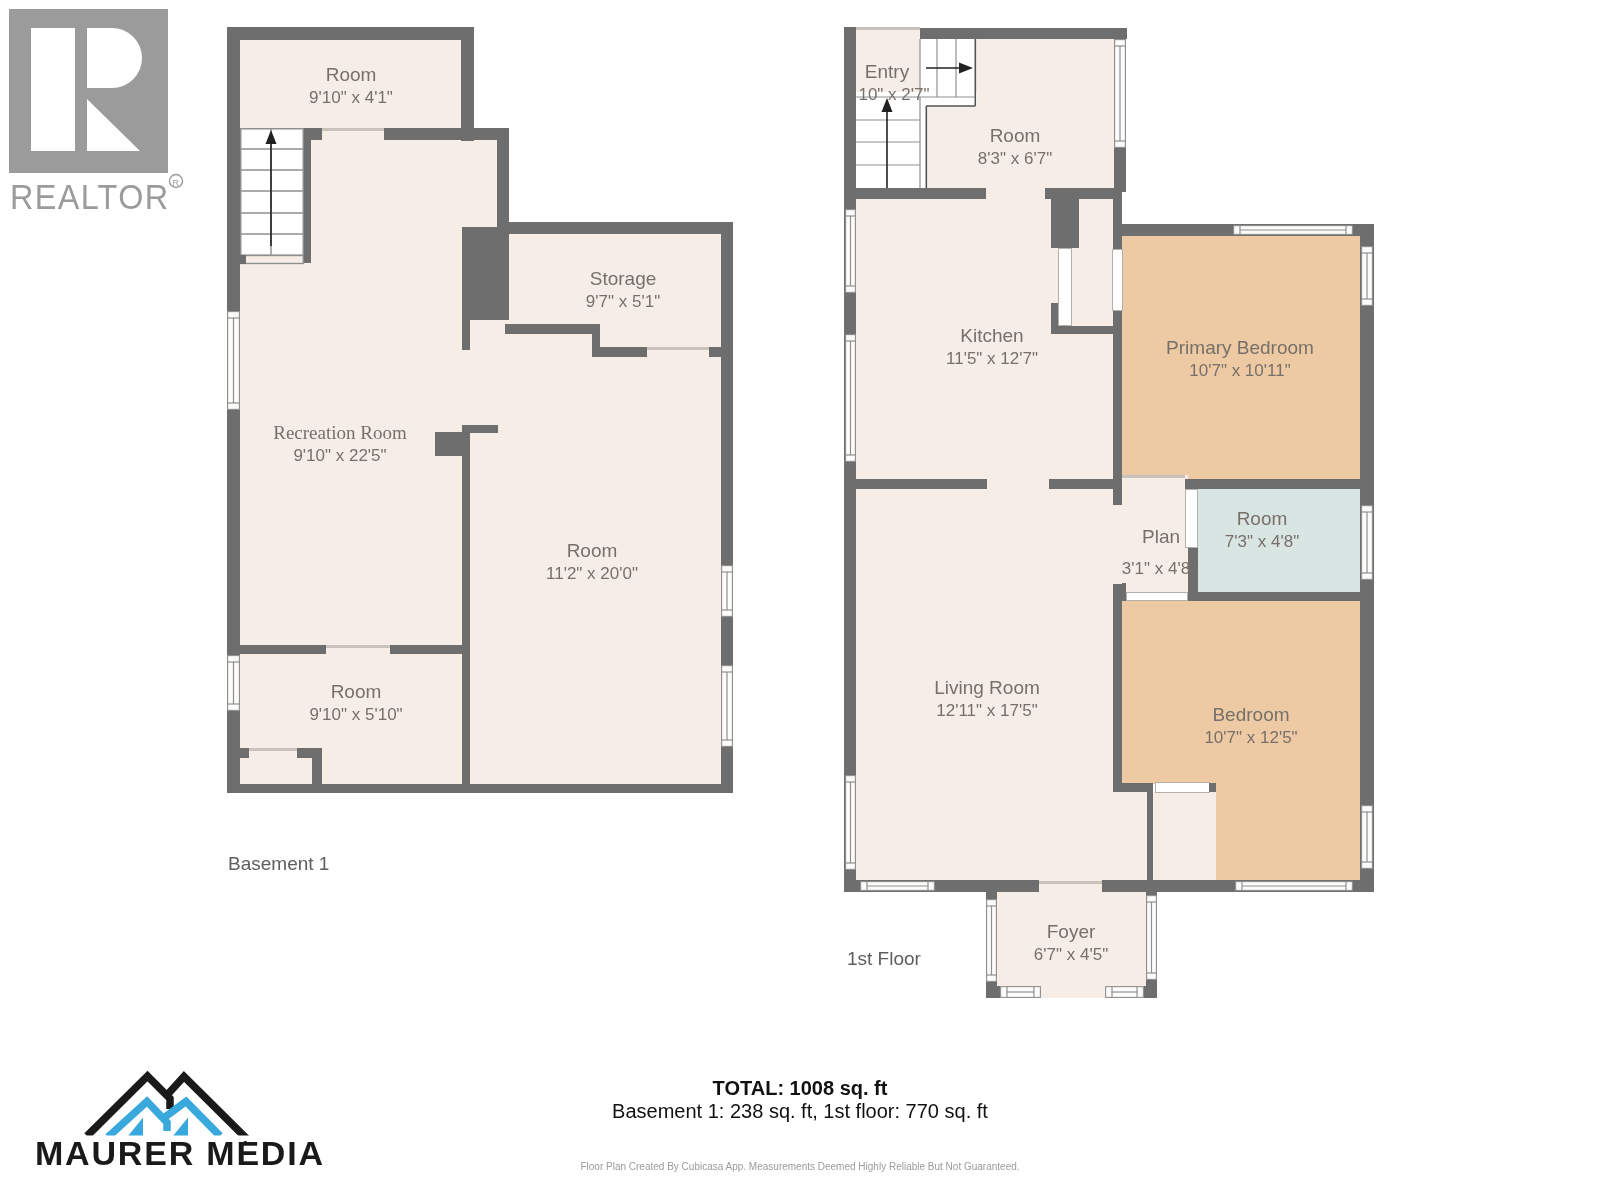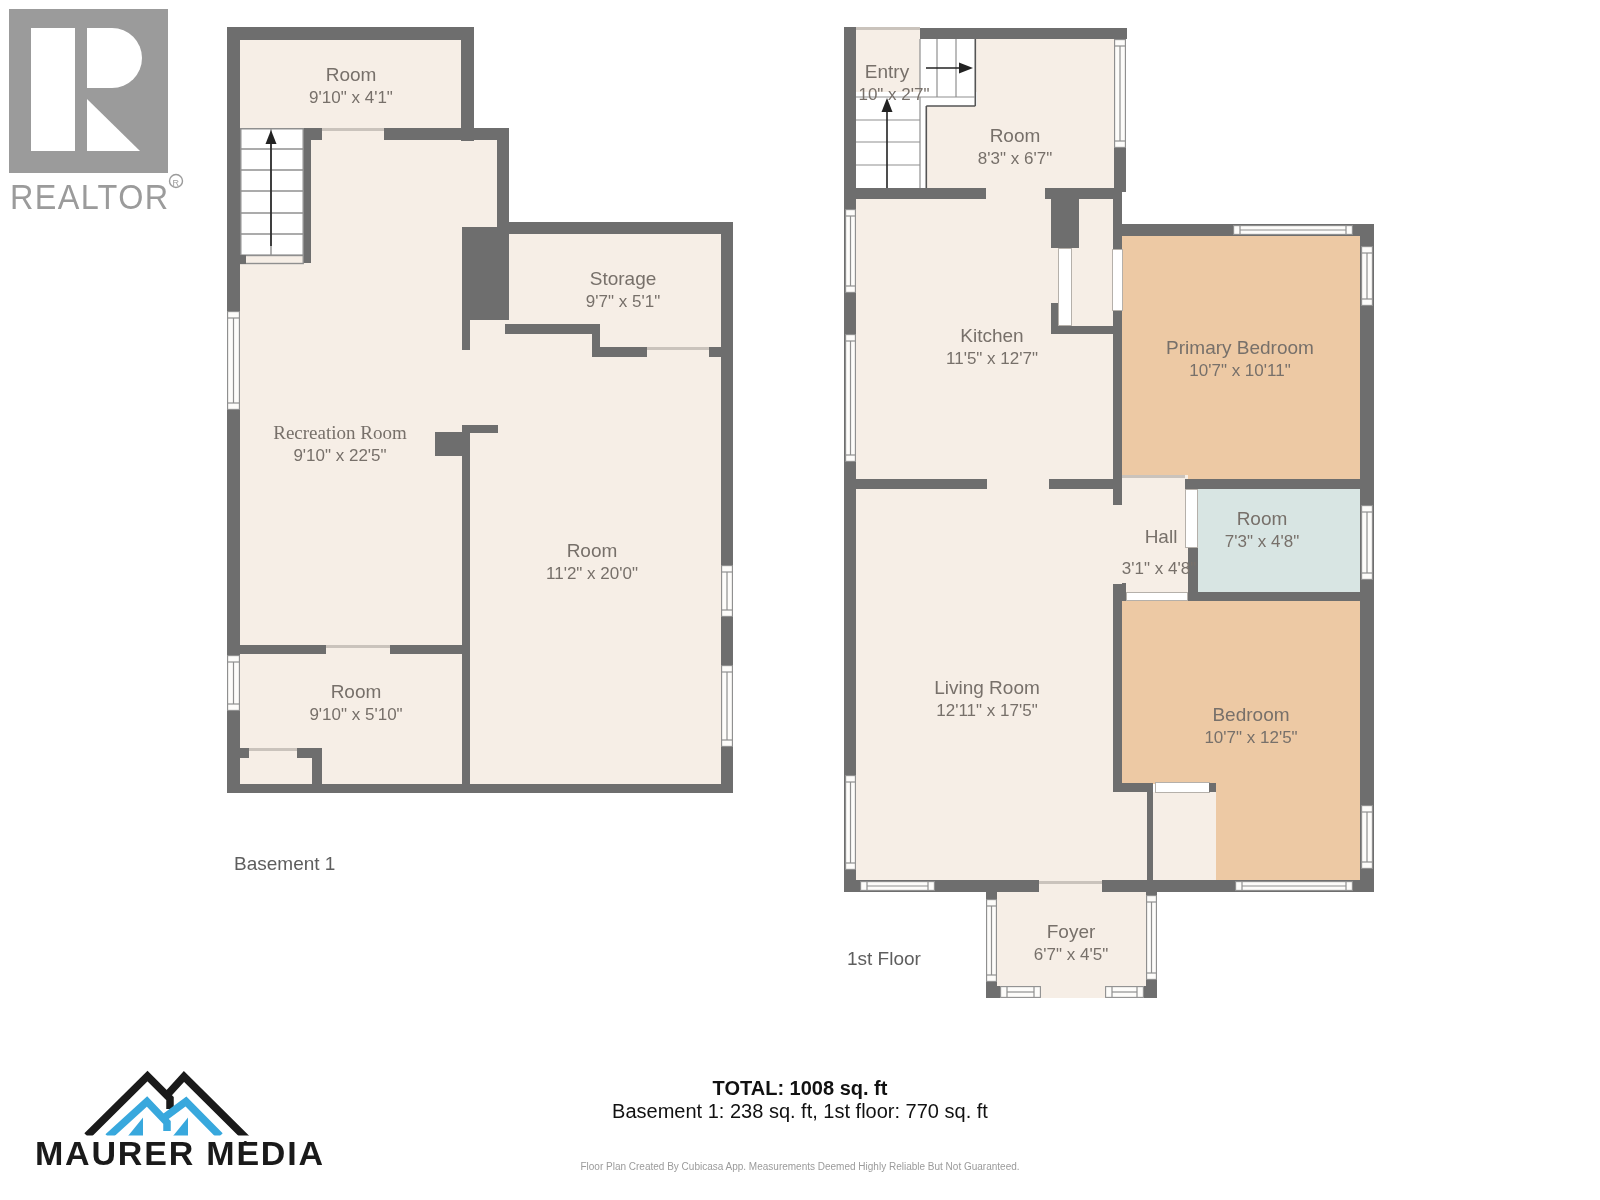--- a/index.html
+++ b/index.html
@@ -144,21 +144,21 @@
 <div style="position:absolute;left:592px;top:562px;transform:translate(-50%,-50%);text-align:center;color:#77706a;white-space:nowrap;line-height:23px;">
       <div style="font-size:19px;">Room</div>
       <div style="font-size:17px;">11'2" x 20'0"</div>
     </div>
 
 <div style="position:absolute;left:356px;top:703px;transform:translate(-50%,-50%);text-align:center;color:#77706a;white-space:nowrap;line-height:23px;">
       <div style="font-size:19px;">Room</div>
       <div style="font-size:17px;">9'10" x 5'10"</div>
     </div>
 
-<div style="position:absolute;left:234px;top:853px;font-size:19px;color:#5e5e5e;">Basement 1</div>
+<div style="position:absolute;left:228px;top:853px;font-size:19px;color:#5e5e5e;">Basement 1</div>
 
 <div style="position:absolute;left:856px;top:30px;width:64px;height:158px;background:#f6eee6;"></div>
 
 <div style="position:absolute;left:920px;top:39px;width:194px;height:149px;background:#f6eee6;"></div>
 
 <div style="position:absolute;left:856px;top:198px;width:257px;height:281px;background:#f6eee6;"></div>
 
 <div style="position:absolute;left:986px;top:188px;width:59px;height:11px;background:#f6eee6;"></div>
 
 <div style="position:absolute;left:1122px;top:236px;width:238px;height:243px;background:#edc9a4;"></div>
@@ -389,21 +389,21 @@
 <div style="position:absolute;left:980px;top:347px;transform:translate(-50%,-50%);text-align:center;color:#77706a;white-space:nowrap;line-height:23px;margin-left:12px;">
       <div style="font-size:19px;">Kitchen</div>
       <div style="font-size:17px;">11'5" x 12'7"</div>
     </div>
 
 <div style="position:absolute;left:1240px;top:359px;transform:translate(-50%,-50%);text-align:center;color:#77706a;white-space:nowrap;line-height:23px;">
       <div style="font-size:19px;">Primary Bedroom</div>
       <div style="font-size:17px;">10'7" x 10'11"</div>
     </div>
 
-<div style="position:absolute;left:1161px;top:537px;transform:translate(-50%,-50%);font-size:19px;color:#77706a;white-space:nowrap;">Hall</div>
+<div style="position:absolute;left:1161px;top:537px;transform:translate(-50%,-50%);font-size:19px;color:#77706a;white-space:nowrap;">Plan</div>
     <div style="position:absolute;left:1159px;top:569px;transform:translate(-50%,-50%);font-size:17px;color:#77706a;white-space:nowrap;">3'1" x 4'8"</div>
 
 <div style="position:absolute;left:1262px;top:530px;transform:translate(-50%,-50%);text-align:center;color:#77706a;white-space:nowrap;line-height:23px;">
       <div style="font-size:19px;">Room</div>
       <div style="font-size:17px;">7'3" x 4'8"</div>
     </div>
 
 <div style="position:absolute;left:987px;top:699px;transform:translate(-50%,-50%);text-align:center;color:#77706a;white-space:nowrap;line-height:23px;">
       <div style="font-size:19px;">Living Room</div>
       <div style="font-size:17px;">12'11" x 17'5"</div>

